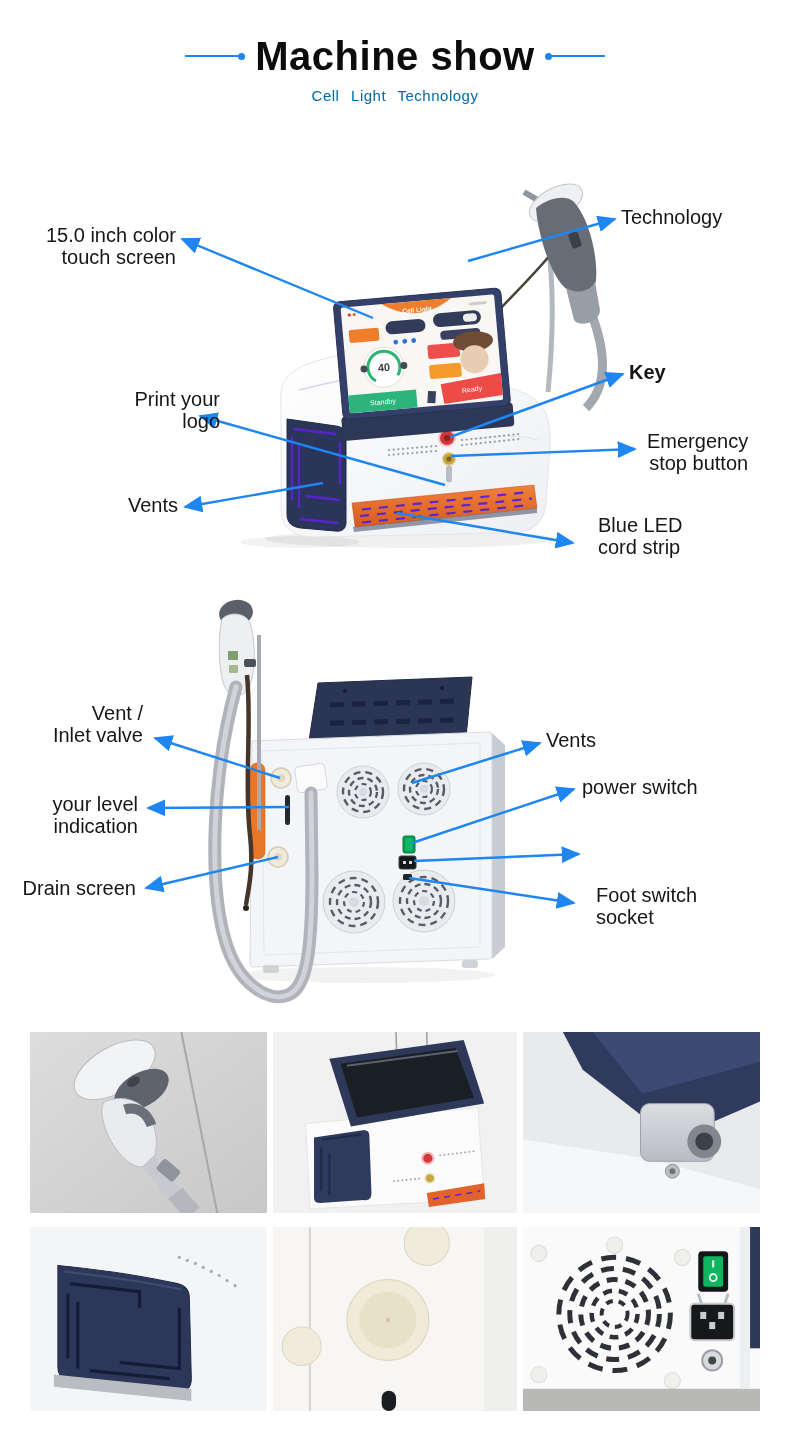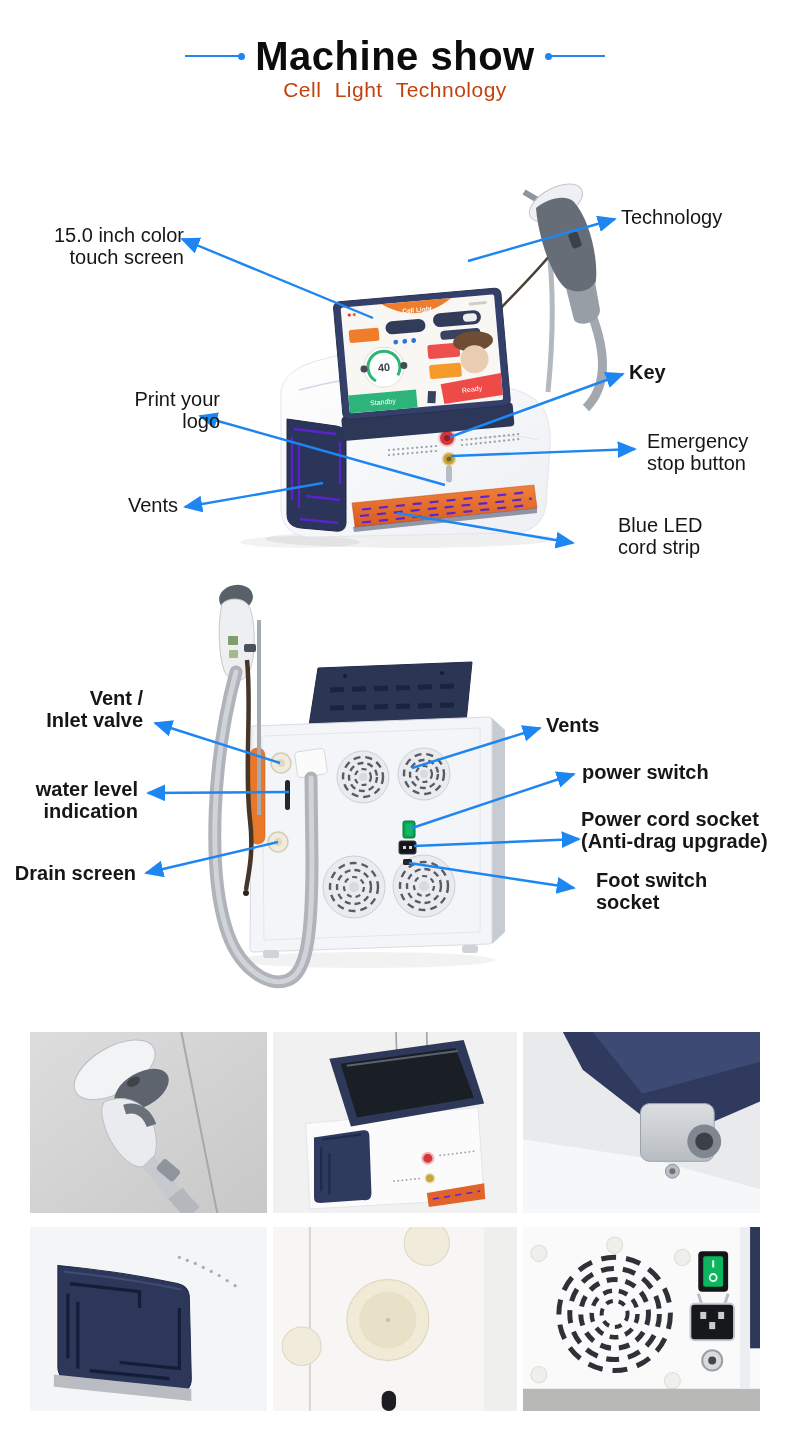--- a/index.html
+++ b/index.html
@@ -6,25 +6,25 @@
   #page{position:relative;width:790px;height:1444px;background:#fff;overflow:hidden;
         font-family:"Liberation Sans",sans-serif;}
   
   #header{position:absolute;top:34px;left:0;width:790px;text-align:center;}
   .title-row{display:flex;align-items:center;justify-content:center;gap:13px;}
   .deco{position:relative;width:57px;height:2px;background:#1e86f0;}
   .deco::after{content:'';position:absolute;top:-2.5px;width:7px;height:7px;border-radius:50%;background:#1e86f0;}
   .deco-left::after{right:-3px;}
   .deco-right::after{left:-3px;}
   h1{margin:0;font-size:40px;line-height:44px;font-weight:bold;color:#0c0c0c;letter-spacing:.5px;}
-  .subtitle{font-size:21px;color:#c2410c;word-spacing:7px;letter-spacing:.5px;}
+  .subtitle{margin-top:9px;font-size:15px;color:#0369a1;word-spacing:7px;letter-spacing:.5px;}
   
   .anno{position:absolute;left:0;width:790px;}
   #sec-front{top:140px;height:432px;}
-  #sec-back{top:560px;height:456px;font-weight:bold;}
+  #sec-back{top:575px;height:456px;}
   .anno svg.scene{position:absolute;left:0;top:0;}
   .lbl{position:absolute;font-size:20px;line-height:22px;color:#161616;white-space:nowrap;}
   .lbl.r{text-align:right;}
   
   #gallery{position:absolute;top:1032px;left:30px;width:730px;height:379px;
            display:grid;grid-template-columns:237px 244px 237px;grid-template-rows:181px 184px;
            column-gap:6px;row-gap:14px;}
   .tile{overflow:hidden;}
   .tile svg{display:block;width:100%;height:100%;}
 </style>
@@ -158,42 +158,42 @@
         <line x1="373" y1="178" x2="182" y2="99" marker-end="url(#ah)"></line>
         <line x1="468" y1="121" x2="615" y2="79" marker-end="url(#ah)"></line>
         <line x1="450" y1="297" x2="623" y2="234" marker-end="url(#ah)"></line>
         <line x1="451" y1="316" x2="635" y2="309" marker-end="url(#ah)"></line>
         <line x1="445" y1="345" x2="200" y2="276" marker-end="url(#ah)"></line>
         <line x1="323" y1="343" x2="185" y2="367" marker-end="url(#ah)"></line>
         <line x1="397" y1="373" x2="573" y2="403" marker-end="url(#ah)"></line>
       </g>
     </svg>
 
-    <div class="lbl r" style="left:12px;width:172px;top:84px;">
+    <div class="lbl r" style="left:4px;width:172px;top:84px;">
       <div>15.0 inch color</div>
       <div>touch screen</div>
     </div>
     <div class="lbl" style="left:621px;top:66px;">
       <div>Technology</div>
     </div>
     <div class="lbl" style="left:629px;top:221px;font-weight:bold;">
       <div>Key</div>
     </div>
-    <div class="lbl" style="left:647px;top:290px;">
+    <div class="lbl" style="left:647px;top:290px;text-align:right;">
       <div>Emergency</div>
       <div>stop button</div>
     </div>
     <div class="lbl r" style="left:0;width:186px;top:248px;padding-left:34px;">
       <div>Print your</div>
       <div>logo</div>
     </div>
     <div class="lbl r" style="left:0;width:178px;top:354px;">
       <div>Vents</div>
     </div>
-    <div class="lbl" style="left:618px;top:374px;">
+    <div class="lbl" style="left:598px;top:374px;">
       <div>Blue LED</div>
       <div>cord strip</div>
     </div>
   </div>
 
   <div id="sec-back" class="anno">
     <svg class="scene" width="790" height="456" viewBox="0 0 790 456">
       <g>
         <ellipse cx="365" cy="400" rx="130" ry="8" fill="#000" opacity=".05"></ellipse>
 
@@ -290,35 +290,31 @@
         <line x1="414" y1="286" x2="579" y2="279" marker-end="url(#ah)"></line>
         <line x1="409" y1="303" x2="574" y2="328" marker-end="url(#ah)"></line>
       </g>
     </svg>
 
     <div class="lbl r" style="left:0;width:143px;top:127px;">
       <div>Vent /</div>
       <div>Inlet valve</div>
     </div>
     <div class="lbl r" style="left:0;width:138px;top:218px;">
-      <div>water level</div>
+      <div>your level</div>
       <div>indication</div>
     </div>
     <div class="lbl r" style="left:0;width:136px;top:302px;">
       <div>Drain screen</div>
     </div>
     <div class="lbl" style="left:546px;top:154px;">
       <div>Vents</div>
     </div>
     <div class="lbl" style="left:582px;top:201px;">
       <div>power switch</div>
-    </div>
-    <div class="lbl" style="left:581px;top:248px;">
-      <div>Power cord socket</div>
-      <div>(Anti-drag upgrade)</div>
     </div>
     <div class="lbl" style="left:584px;top:309px;margin-left:12px;">
       <div>Foot switch</div>
       <div>socket</div>
     </div>
   </div>
 
   <div id="gallery">
 
     <div class="tile">

